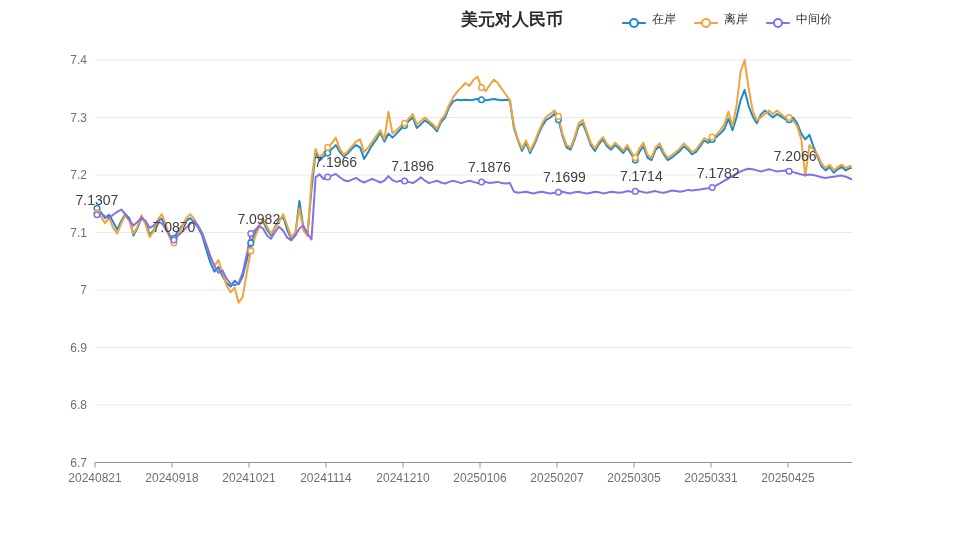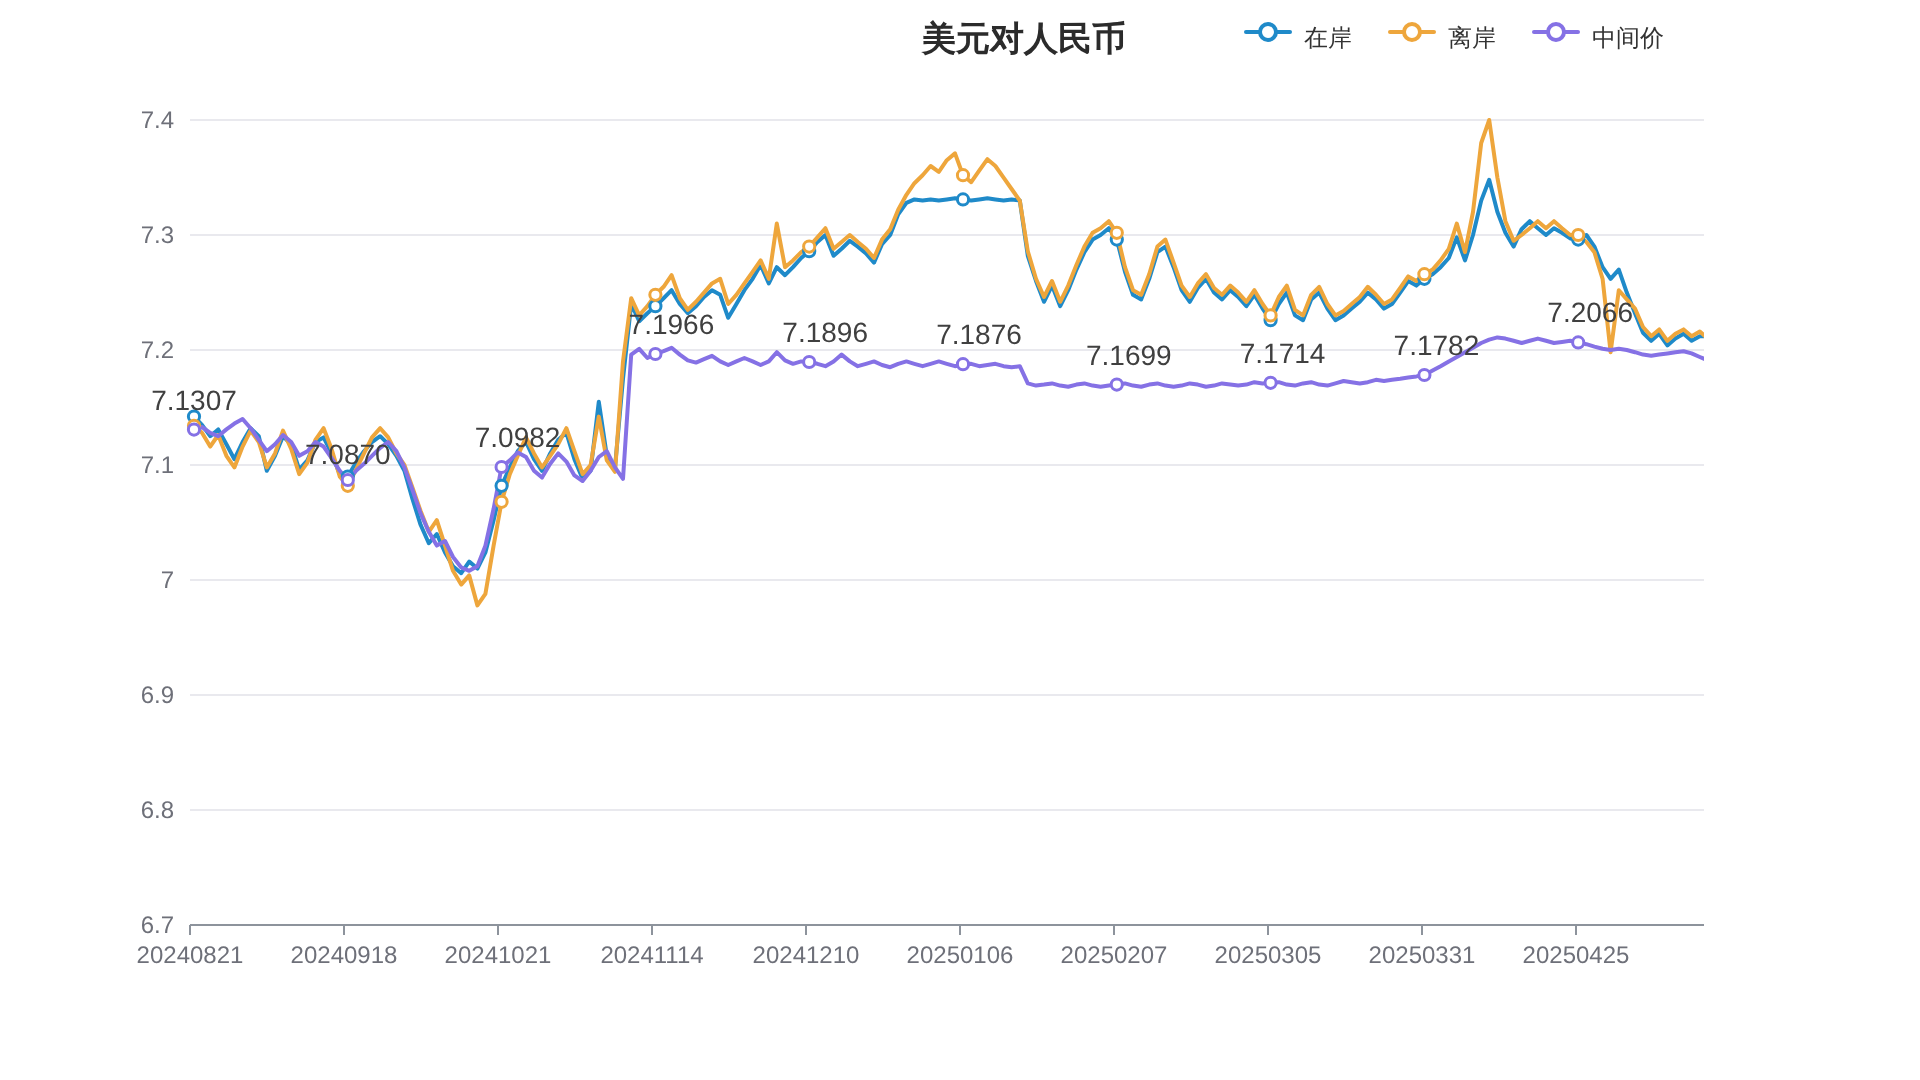--- a/index.html
+++ b/index.html
@@ -2,21 +2,21 @@
 <html><head>
 <meta charset="utf-8">
 <style>
   html,body{margin:0;padding:0;background:#fff;}
   body{font-family:"Liberation Sans","DejaVu Sans",sans-serif;}
   #stage{position:relative;width:852px;height:540px;background:#fff;overflow:hidden;}
   #chart-title{position:absolute;top:8px;left:512px;transform:translateX(-50%);
     font-size:17px;font-weight:700;color:#2b2b2b;white-space:nowrap;}
   #legend{position:absolute;top:11px;right:20px;display:flex;align-items:center;gap:18px;
     list-style:none;margin:0;padding:0;}
-  .legend-item{display:flex;align-items:flex-start;gap:6px;cursor:pointer;}
+  .legend-item{display:flex;align-items:flex-end;gap:6px;cursor:pointer;}
   .legend-label{font-size:12px;color:#333;}
   .lmark{width:24px;height:10px;position:relative;display:inline-block;}
   .lline{position:absolute;left:0;right:0;top:4px;height:2px;border-radius:1px;}
   .lring{position:absolute;left:7px;top:0;width:6px;height:6px;border:2px solid;
     border-radius:50%;background:#fff;}
   svg text{font-family:"Liberation Sans","DejaVu Sans",sans-serif;}
 </style>
 </head>
 <body>
 

